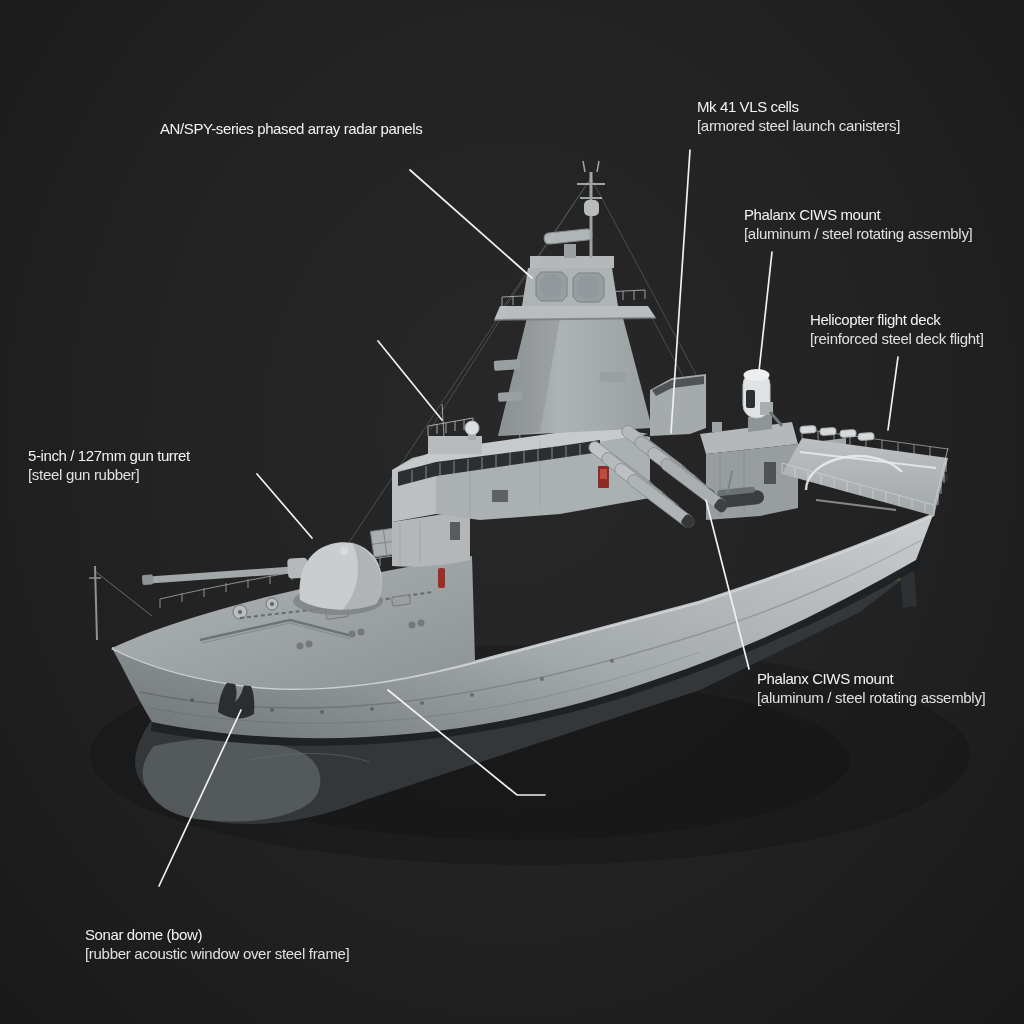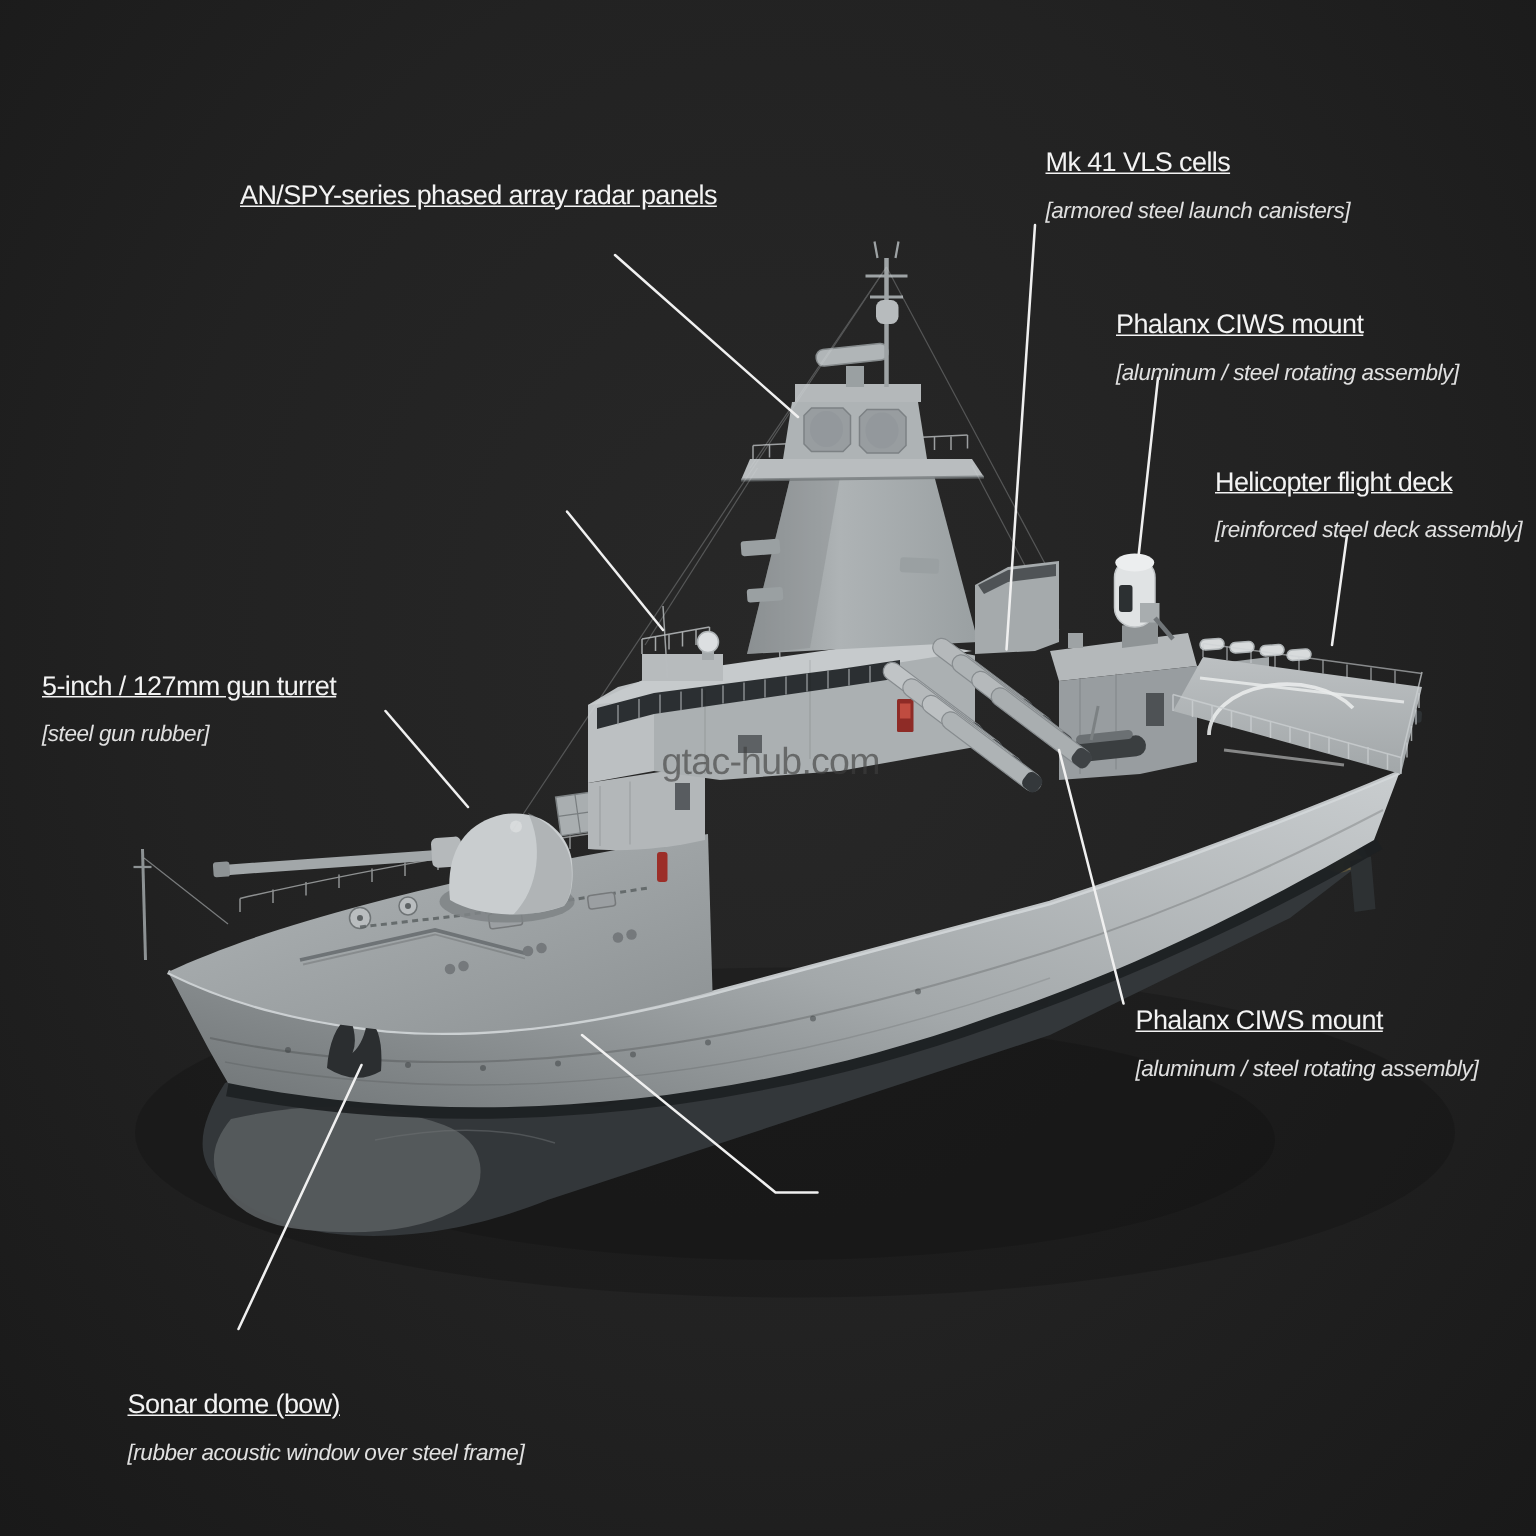--- a/index.html
+++ b/index.html
@@ -3,22 +3,22 @@
 <meta charset="utf-8">
 <style>
   html,body{margin:0;padding:0;background:#111;}
   #stage{
     position:relative;width:1024px;height:1024px;overflow:hidden;
     background:radial-gradient(ellipse at 50% 42%, #282828 0%, #222222 55%, #191919 100%);
     font-family:"Liberation Sans", sans-serif;
   }
   svg{position:absolute;left:0;top:0;}
   .label{position:absolute;color:#f1f1f1;line-height:1.0;}
-  .label .t{display:block;font-size:18px;letter-spacing:-0.4px;color:#f3f3f3;text-decoration:underline;}
-  .label .s{display:block;font-size:15px;letter-spacing:-0.3px;color:#e0e0e0;margin-top:16px;font-style:italic;}
+  .label .t{display:block;font-size:15px;letter-spacing:-0.4px;color:#f3f3f3;}
+  .label .s{display:block;font-size:15px;letter-spacing:-0.3px;color:#e0e0e0;margin-top:4px;}
   #watermark{
     position:absolute;left:441px;top:494px;font-size:25px;letter-spacing:-0.5px;
     color:#3e3e3e;opacity:0.62;
   }
 </style>
 </head>
 <body>
 
 <div id="stage">
 
@@ -300,21 +300,20 @@
         <path d="M782,474 v-11 M795,478 v-11 M808,481 v-11 M821,485 v-11 M834,488 v-11 M847,492 v-11 M860,495 v-11 M873,499 v-11 M886,502 v-11 M899,506 v-11 M912,509 v-11 M925,513 v-11" stroke-width="1"></path>
         <path d="M782,463 L934,505" fill="none" stroke-width="1"></path>
         <path d="M934,516 v-10 M938,505 v-10 M941,494 v-10 M944,483 v-10 M946,472 v-10" stroke-width="1"></path>
         <path d="M934,506 L948,448" fill="none" stroke-width="1"></path>
         <path d="M802,438 v-9 M818,440 v-9 M834,442 v-9 M850,445 v-9 M866,447 v-9 M882,449 v-9 M898,452 v-9 M914,454 v-9 M930,456 v-9" stroke-width="1" opacity="0.8"></path>
         <path d="M802,429 L948,449" fill="none" stroke-width="1" opacity="0.8"></path>
       </g>
     </g>
   </svg>
 
-  <div id="watermark">gtac-hub.com</div>
 
   <svg width="1024" height="1024" viewBox="0 0 1024 1024">
     <g stroke="#f0f0f0" stroke-width="1.7" fill="none" stroke-linecap="round">
       <path d="M410,170 L532,278"></path>
       <path d="M690,150 L671,433"></path>
       <path d="M772,252 L759,371"></path>
       <path d="M898,357 L888,430"></path>
       <path d="M378,341 L442,420"></path>
       <path d="M257,474 L312,538"></path>
       <path d="M749,669 L706,500"></path>
@@ -332,21 +331,21 @@
     <span class="s">[armored steel launch canisters]</span>
   </div>
 
   <div class="label" style="left:744px;top:207px;">
     <span class="t">Phalanx CIWS mount</span>
     <span class="s">[aluminum / steel rotating assembly]</span>
   </div>
 
   <div class="label" style="left:810px;top:312px;">
     <span class="t">Helicopter flight deck</span>
-    <span class="s">[reinforced steel deck assembly]</span>
+    <span class="s">[reinforced steel deck flight]</span>
   </div>
 
 
   <div class="label" style="left:28px;top:448px;">
     <span class="t">5-inch / 127mm gun turret</span>
     <span class="s">[steel gun rubber]</span>
   </div>
 
   <div class="label" style="left:757px;top:671px;">
     <span class="t">Phalanx CIWS mount</span>

